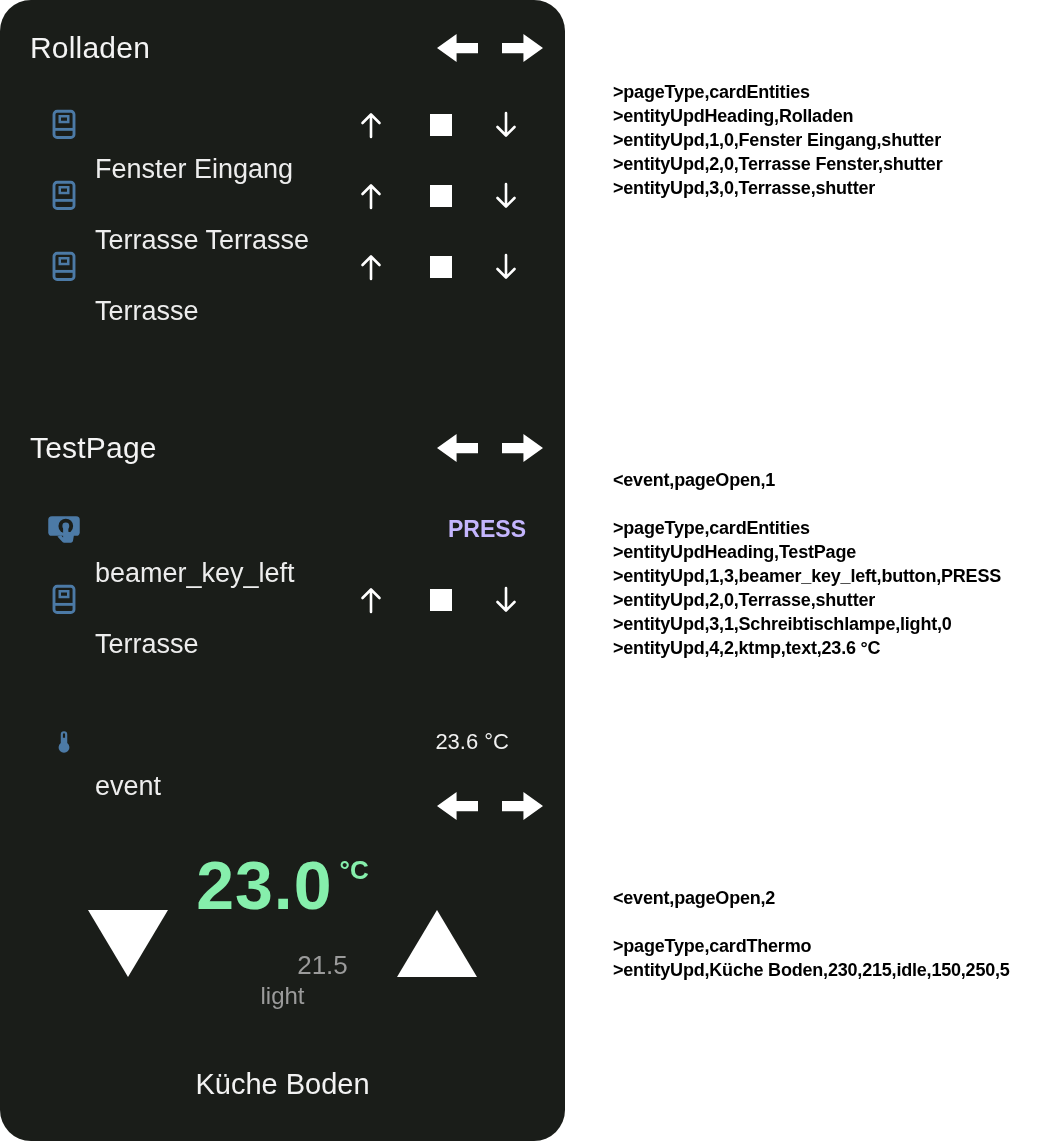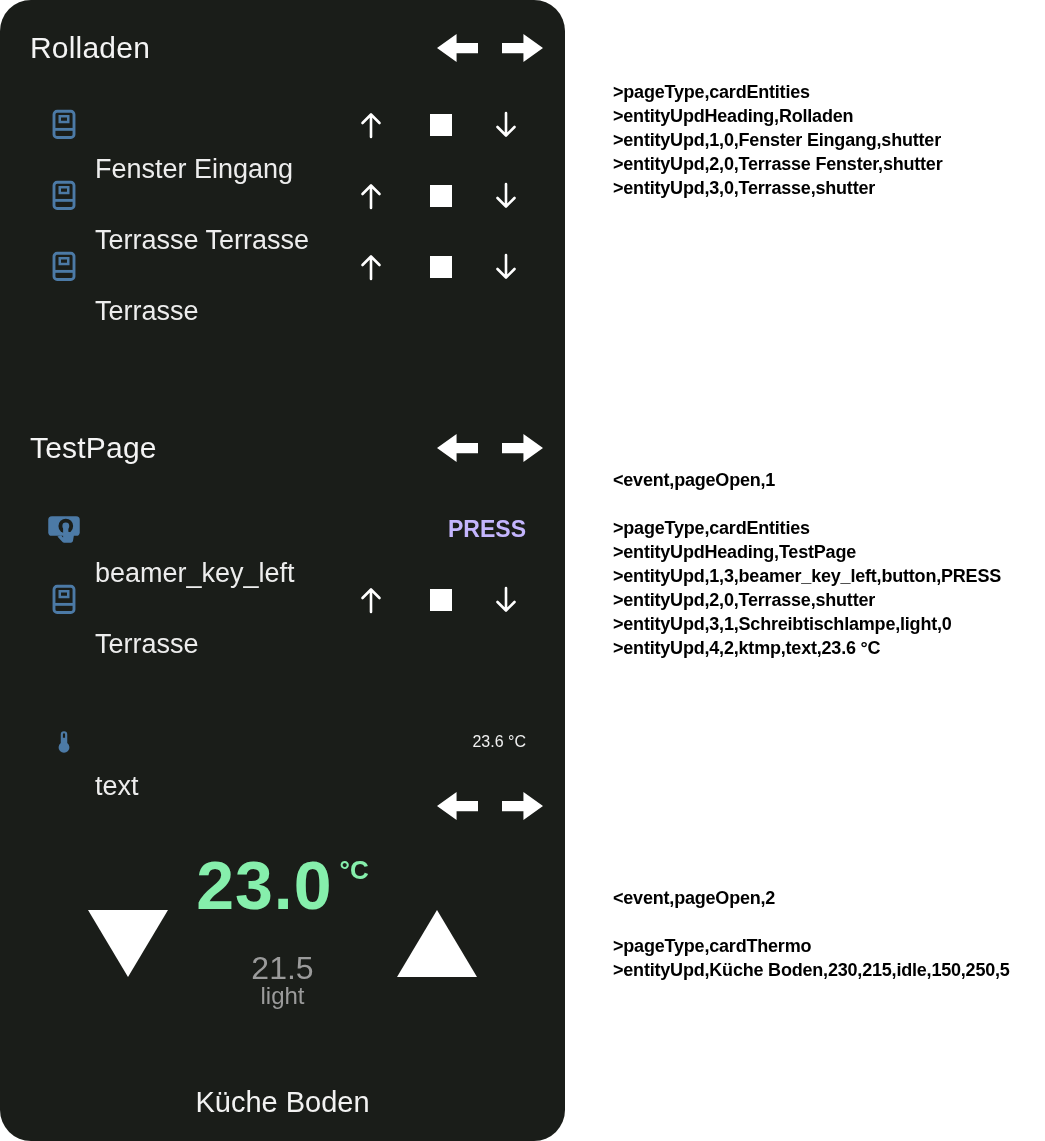--- a/index.html
+++ b/index.html
@@ -28,40 +28,40 @@
 
   .ctl{position:absolute;top:0;width:44px;height:40px;display:flex;align-items:center;
        justify-content:center;background:transparent;border:none;padding:0;cursor:pointer;}
   .ctl-up{left:349px;}
   .ctl-stop{left:419px;}
   .ctl-down{left:484px;}
   .stop-square{width:22px;height:22px;background:#ffffff;}
 
   .press-value{position:absolute;right:39px;top:0;line-height:40px;font-size:23px;
                font-weight:600;color:#c4b5fd;background:transparent;border:none;padding:0;cursor:pointer;}
-  .text-value{position:absolute;right:39px;top:0;line-height:40px;font-size:16px;color:#f0f0f0;}
+  .text-value{position:absolute;right:56px;top:0;line-height:40px;font-size:22px;color:#f0f0f0;}
 
   .toggle{position:absolute;right:35px;top:2px;width:62px;height:36px;background:transparent;
           border:none;padding:0;cursor:pointer;}
   .toggle-track{position:absolute;right:0;top:5px;width:50px;height:26px;border-radius:13px;background:#4c4c4c;}
   .toggle-knob{position:absolute;left:0;top:0;width:36px;height:36px;border-radius:50%;background:#a0a0a0;}
 
   
   .thermo-temp{position:absolute;left:0;width:100%;top:76px;text-align:center;color:#86efac;}
   .thermo-temp .big{font-size:68px;font-weight:700;letter-spacing:1px;}
   .thermo-temp .deg{font-size:26px;font-weight:700;position:relative;top:-30px;margin-left:7px;}
   .tri-btn{position:absolute;top:140px;width:80px;height:67px;background:transparent;border:none;
            padding:0;cursor:pointer;}
   .tri-down{left:88px;}
   .tri-up{left:397px;}
   .thermo-target{position:absolute;left:0;width:100%;top:180px;text-align:center;
-                 font-size:32px;color:#9b9b9b;}
+                 font-size:26px;color:#9b9b9b;padding-left:40px;}
   .thermo-state{position:absolute;left:0;width:100%;top:212px;text-align:center;
                 font-size:24px;color:#9b9b9b;}
-  .thermo-title{position:absolute;left:0;width:100%;top:316px;text-align:center;
+  .thermo-title{position:absolute;left:0;width:100%;top:298px;text-align:center;
                 font-size:29px;color:#f2f2f2;}
 
   
   .serial-block{position:absolute;left:613px;color:#000;font-size:18px;font-weight:700;
                 line-height:24px;letter-spacing:-0.2px;white-space:nowrap;}
   .sb-0{top:80px;}
   .sb-1{top:468px;}
   .sb-2{top:886px;}
   .serial-event{margin-bottom:24px;}
 </style>
@@ -215,21 +215,21 @@
         </button>
       </div>
 
 
       <div class="entity-row" style="top:322px">
         <span class="entity-icon">
           <svg width="26" height="32" viewBox="0 0 24 24">
               <path d="M15,13V5A3,3 0 0,0 9,5V13A5,5 0 1,0 15,13M12,4A1,1 0 0,1 13,5V8H11V5A1,1 0 0,1 12,4Z" fill="#4c7aa6"></path>
             </svg>
         </span>
-        <span class="entity-label">text</span>
+        <span class="entity-label">event</span>
         <span class="text-value">23.6 °C</span>
       </div>
     </section>
 
     <section class="card card3">
       <div class="nav" style="position:absolute;right:22px;top:19px;">
         <button class="nav-btn">
           <svg width="41" height="34" viewBox="0 0 44 36">
               <path d="M44,12.5 H21 V3 L0,18 L21,33 V23.5 H44 Z" fill="#ffffff"></path>
             </svg>

